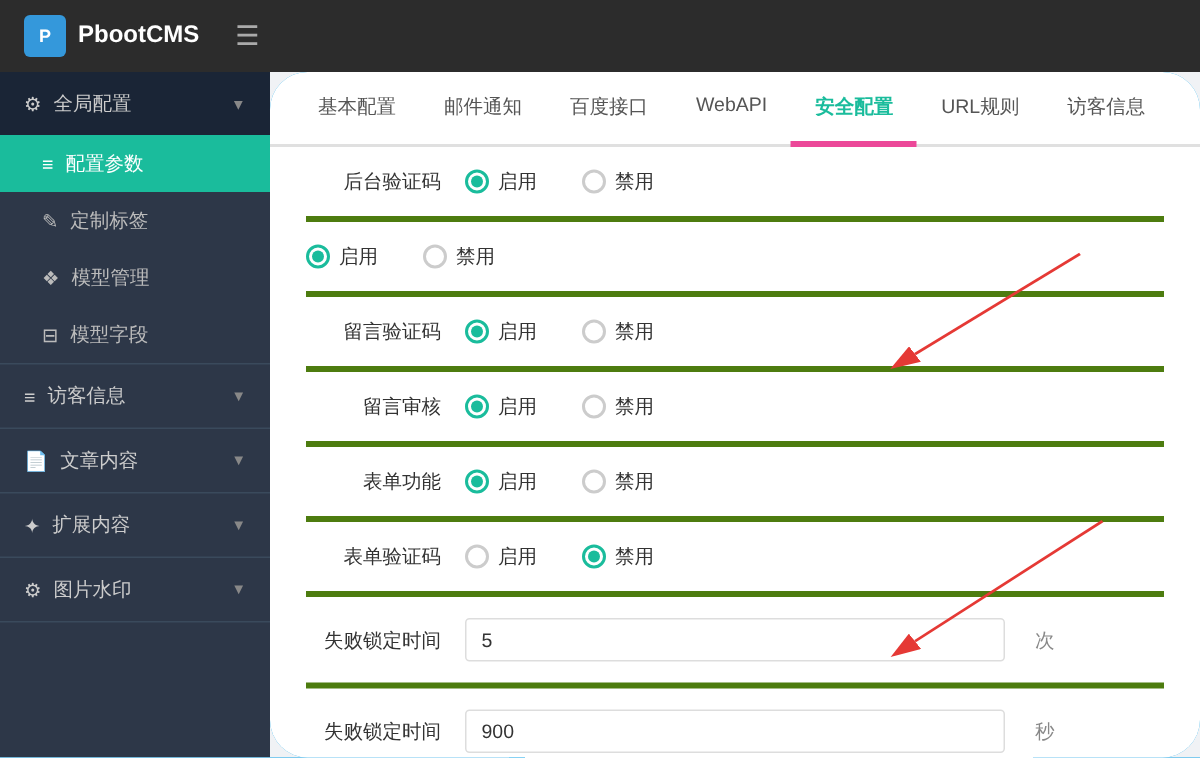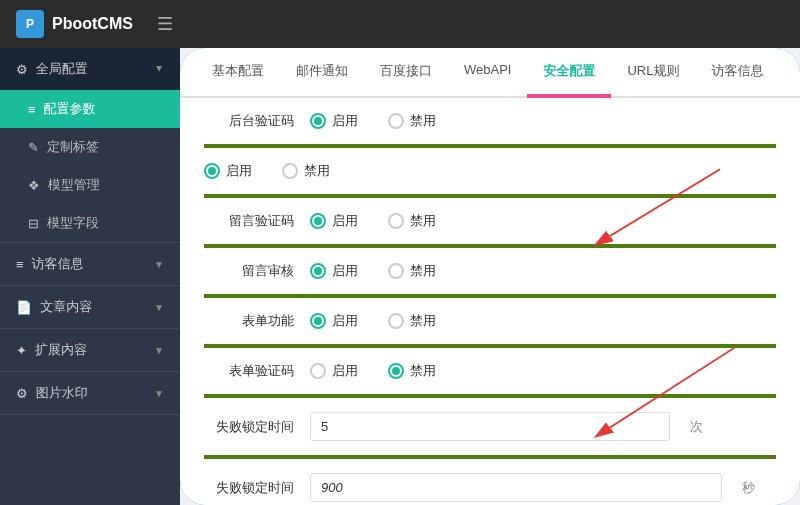--- a/index.html
+++ b/index.html
@@ -423,21 +423,21 @@
         </div>
 
         <div class="form-row">
           <div class="form-label">失败锁定时间</div>
           <input type="text" class="form-input" value="5" style="width: 360px;">
           <span class="form-unit">次</span>
         </div>
 
         <div class="form-row">
           <div class="form-label">失败锁定时间</div>
-          <input type="text" class="form-input" value="900" style="width: 412px; font-style: italic;">
+          <input type="text" class="form-input" value="900" style="width: 360px;">
           <span class="form-unit">秒</span>
         </div>
 
         <div class="form-row">
           
           
           
         </div>
 
       </div>

